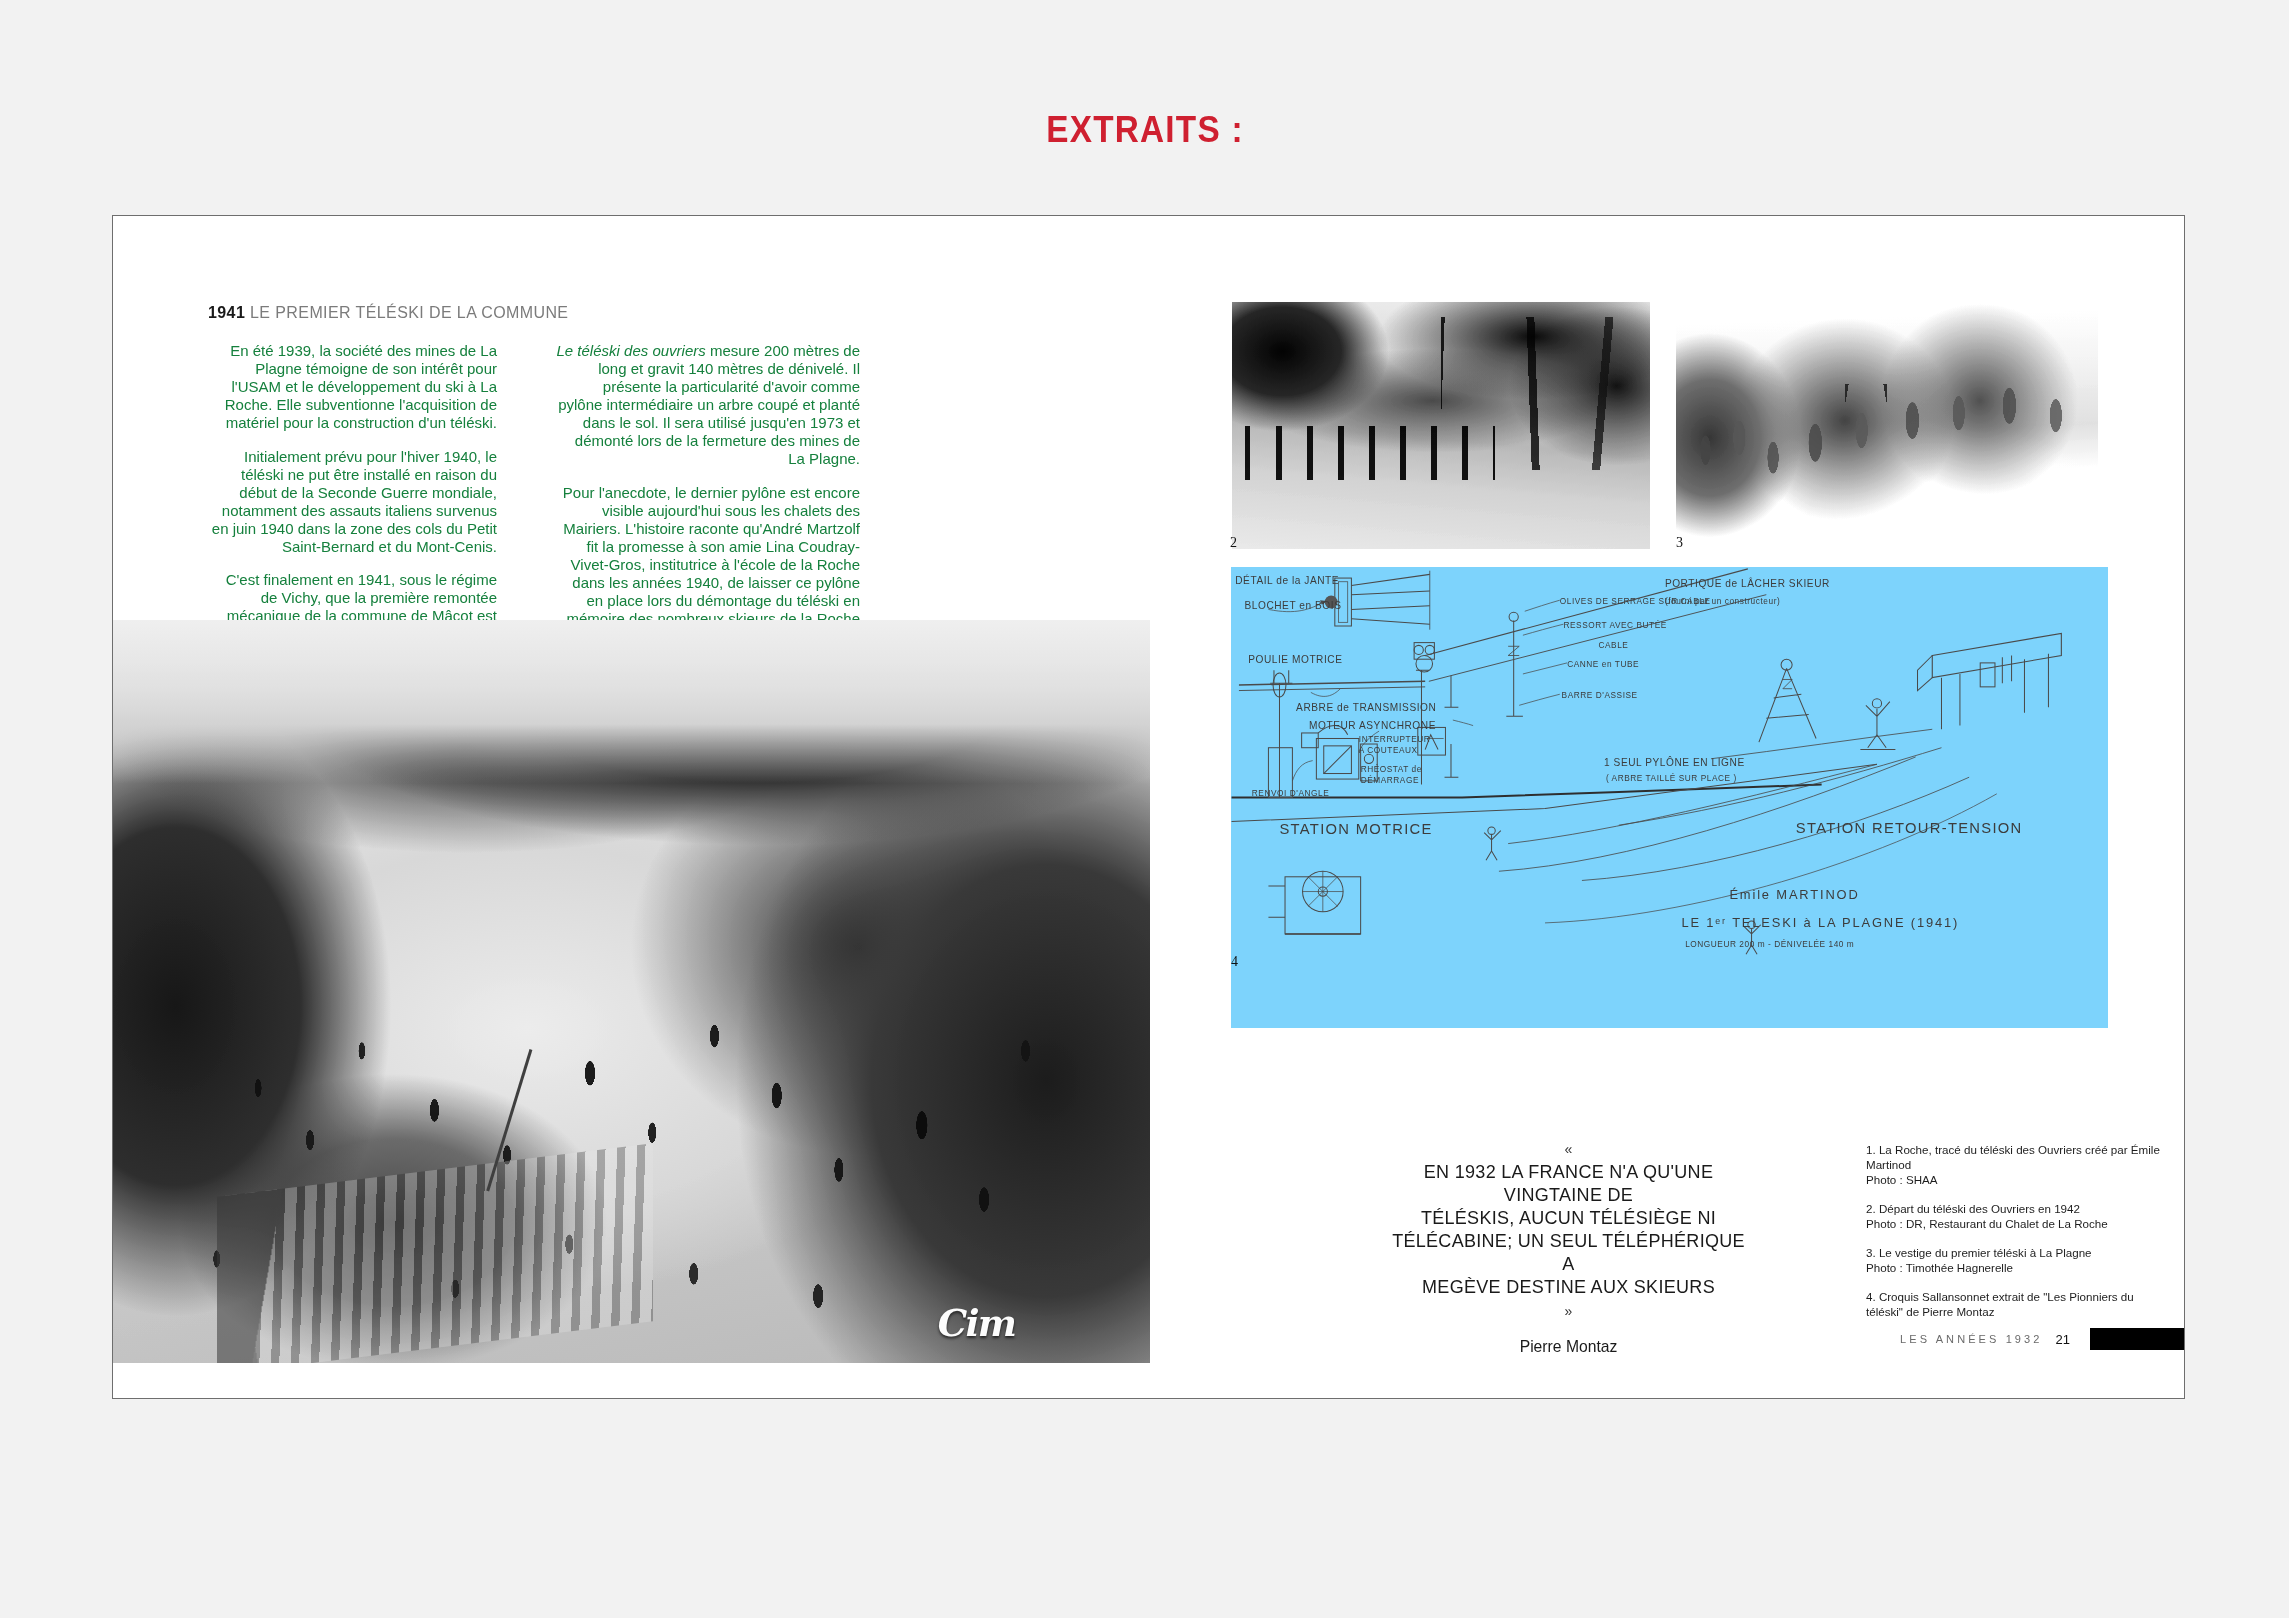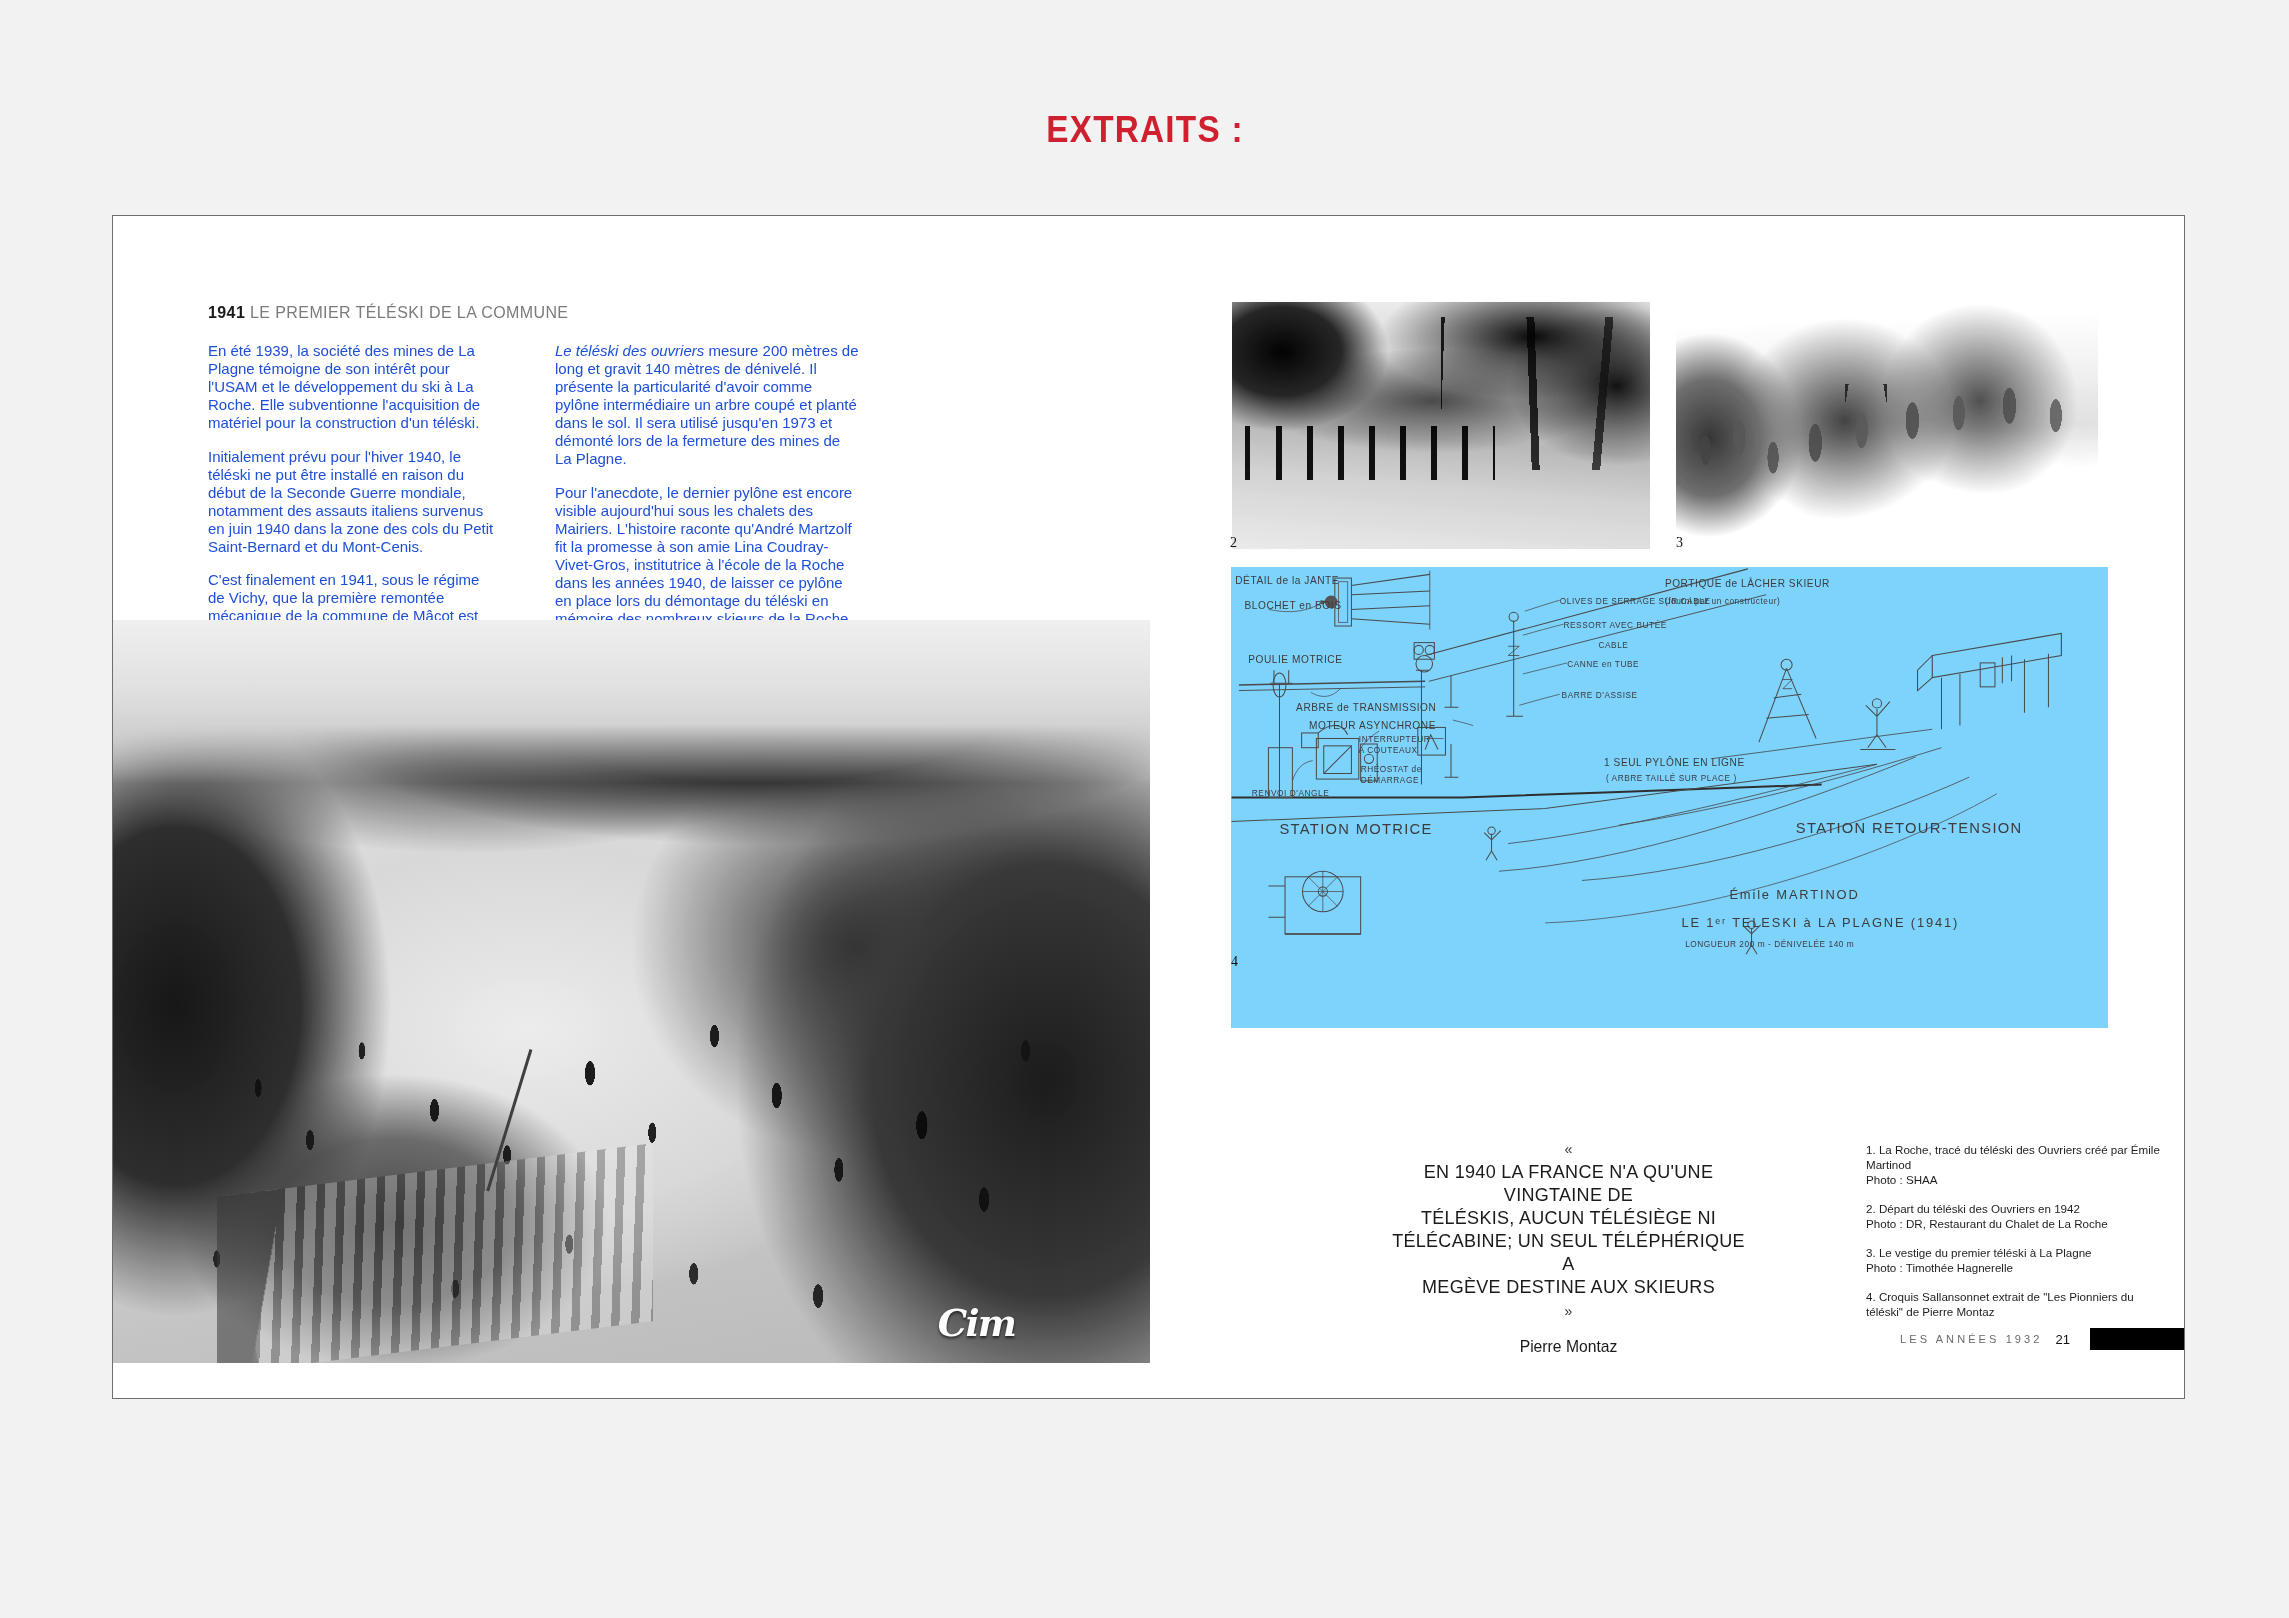--- a/index.html
+++ b/index.html
@@ -35,21 +35,21 @@
   #left-page{position:absolute;left:0;top:0;width:1037px;height:100%;}
 
   #article-head{
     position:absolute;left:95px;top:88px;
     font-size:16px;color:#7b7b7b;letter-spacing:0.4px;white-space:nowrap;
   }
   #article-head .yr{color:#1a1a1a;font-weight:700;}
 
   .col{
     position:absolute;
-    font-size:15px;line-height:18px;color:#1d4ed8;
+    font-size:15px;line-height:18px;color:#15803d;text-align:right;
   }
   #col-a{left:95px;top:126px;width:289px;}
   #col-b{left:442px;top:126px;width:305px;}
   .col p{margin:0 0 15.7px 0;}
   .col p:last-child{margin-bottom:0;}
   .it{font-style:italic;}
 
   
   #photo-1{
     position:absolute;left:0px;top:404px;width:1037px;height:743px;
@@ -408,21 +408,21 @@
         <text class="hand hand-big" x="540" y="360">Émile MARTINOD</text>
         <text class="hand hand-big" x="488" y="390">LE 1ᵉʳ TELESKI à LA PLAGNE (1941)</text>
         <text class="hand hand-sm" x="492" y="412">LONGUEUR 200 m - DÉNIVELÉE 140 m</text>
       </svg>
     </div>
     <div class="fig-caption-num" style="left:81px;top:738px;">4</div>
 
     <div id="quote">
       <div class="g">«</div>
       <div class="q">
-        <div>EN 1940 LA FRANCE N'A QU'UNE</div>
+        <div>EN 1932 LA FRANCE N'A QU'UNE</div>
         <div>VINGTAINE DE</div>
         <div>TÉLÉSKIS, AUCUN TÉLÉSIÈGE NI</div>
         <div>TÉLÉCABINE; UN SEUL TÉLÉPHÉRIQUE A</div>
         <div>MEGÈVE DESTINE AUX SKIEURS</div>
       </div>
       <div class="g" style="margin-top:7.4px;">»</div>
       <div class="author">Pierre Montaz</div>
     </div>
 
     <div id="credits">

